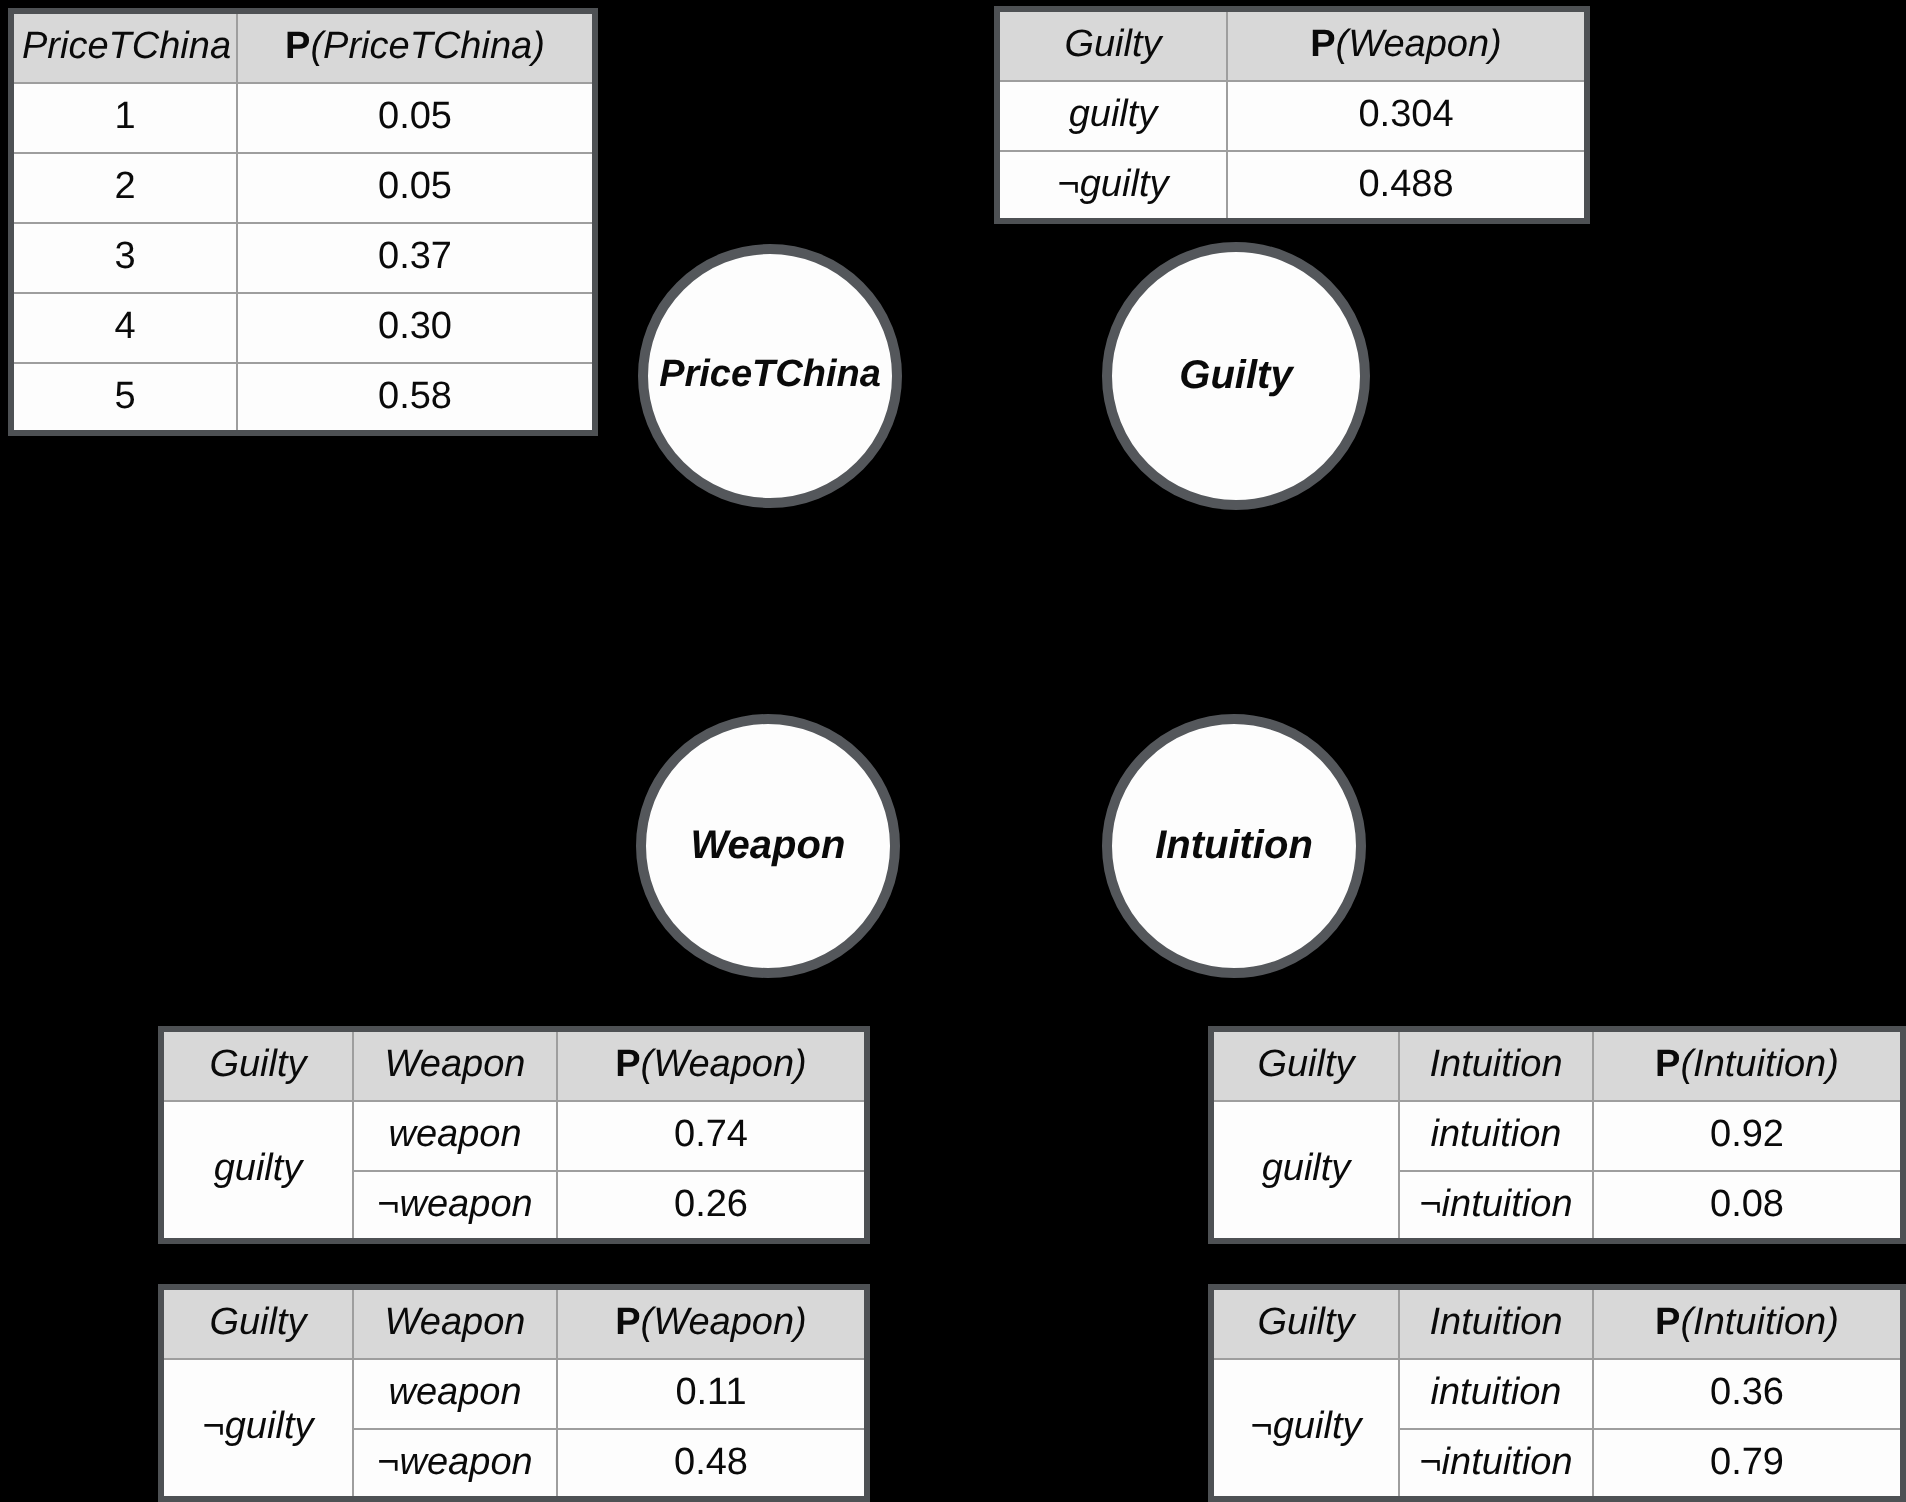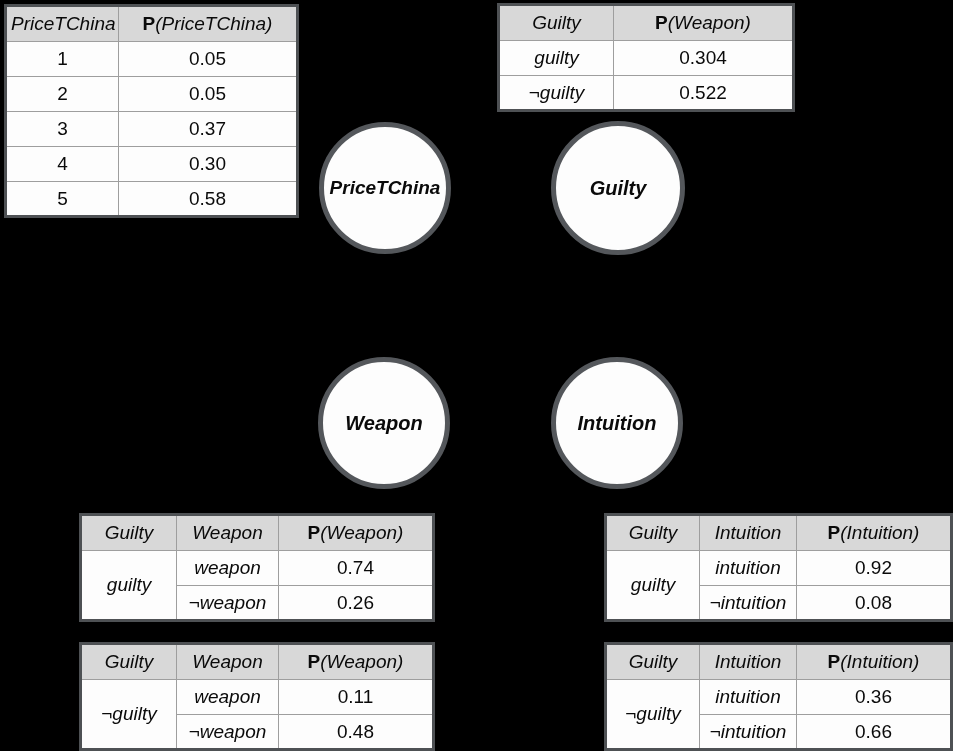--- a/index.html
+++ b/index.html
@@ -80,21 +80,21 @@
         <tr class="hdr hrow">
       <th class="it">Guilty</th>
       <th><span class="pbold">P</span><span class="parg">(Weapon)</span></th>
     </tr>
     <tr class="drow">
       <td class="it">guilty</td>
       <td class="num">0.304</td>
     </tr>
     <tr class="drow">
       <td class="it">¬guilty</td>
-      <td class="num">0.522</td>
+      <td class="num">0.488</td>
     </tr>
   </tbody>
     </table>
 
   <div class="node small-label" style="left:319px; top:122px;">
     <span>PriceTChina</span>
   </div>
   <div class="node" style="left:551px; top:121px; width:134px; height:134px;">
     <span>Guilty</span>
   </div>
@@ -189,18 +189,18 @@
       <th class="it">Intuition</th>
       <th><span class="pbold">P</span><span class="parg">(Intuition)</span></th>
     </tr>
     <tr class="drow">
       <td class="it thickR" rowspan="2">¬guilty</td>
       <td class="it">intuition</td>
       <td class="num">0.36</td>
     </tr>
     <tr class="drow">
       <td class="it">¬intuition</td>
-      <td class="num">0.66</td>
+      <td class="num">0.79</td>
     </tr>
   </tbody>
     </table>
 
 </div>
 
 </body></html>

